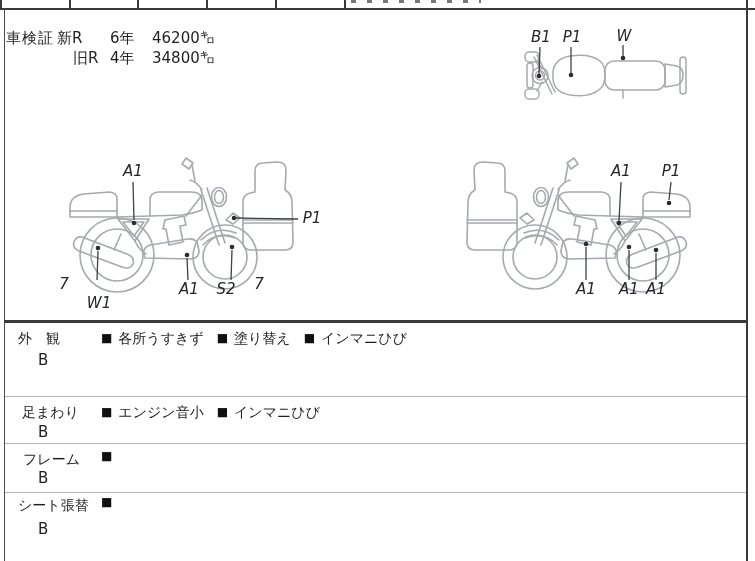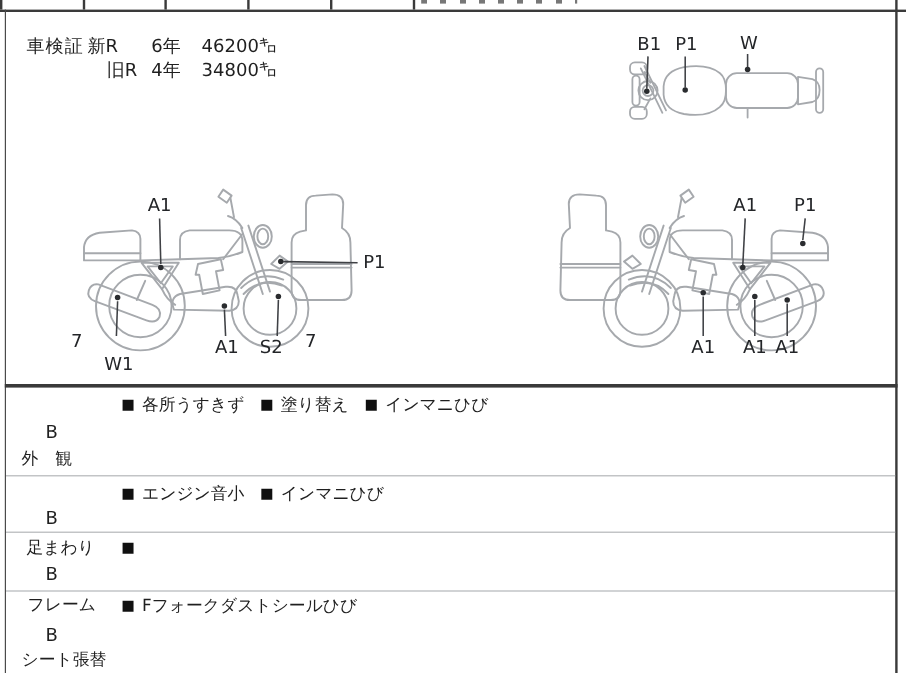--- a/index.html
+++ b/index.html
@@ -9,29 +9,29 @@
     font-family:"DejaVu Sans","Liberation Sans",sans-serif;color:#1f1f1f;
     overflow:hidden;
   }
   .vline,.hline{position:absolute;background:#3a3a3a;}
   .thin{background:#b4b6b9;}
   .remnant{
     position:absolute;left:351px;top:0;width:130px;height:3px;
     background:repeating-linear-gradient(90deg,#4a4a4a 0 5px,transparent 5px 16px);
     opacity:.75;
   }
-  .reg{position:absolute;font-size:15px;line-height:1.1;white-space:nowrap;margin-left:16px;}
+  .reg{position:absolute;font-size:15px;line-height:1.1;white-space:nowrap;}
   .reg-title{letter-spacing:1px;}
   .diagram{position:absolute;}
   .diagram svg{position:absolute;left:0;top:0;overflow:visible;}
   .dlabel{
     position:absolute;transform:translateX(-50%);
-    font-size:15px;line-height:1;color:#232528;white-space:nowrap;
+    font-size:15px;line-height:1;color:#232528;white-space:nowrap;font-style:italic;
   }
-  .sec-label{position:absolute;font-size:14px;line-height:1.15;white-space:nowrap;margin-top:45px;}
+  .sec-label{position:absolute;font-size:14px;line-height:1.15;white-space:nowrap;}
   .sec-grade{position:absolute;font-size:15px;line-height:1.15;}
   .items{position:absolute;display:flex;gap:13px;font-size:14px;line-height:1.15;white-space:nowrap;}
   .item{display:inline-flex;align-items:baseline;}
   .bullet{font-size:12px;margin-right:6px;color:#101010;position:relative;top:-1px;}
 </style>
 </head>
 <body>
 
 <svg width="0" height="0" style="position:absolute" aria-hidden="true">
   <defs>
@@ -228,18 +228,17 @@
         </span>
     </div>
   </div>
 
   <div>
     <span class="sec-label" style="left:18px;top:497px">シート張替</span>
     <span class="sec-grade" style="left:38px;top:521px">B</span>
     <div class="items" style="left:101px;top:497px">
       <span class="item">
           <span class="bullet">■</span>
-          <span>Fフォークダストシールひび</span>
         </span>
     </div>
   </div>
 
 </div>
 
 </body></html>

